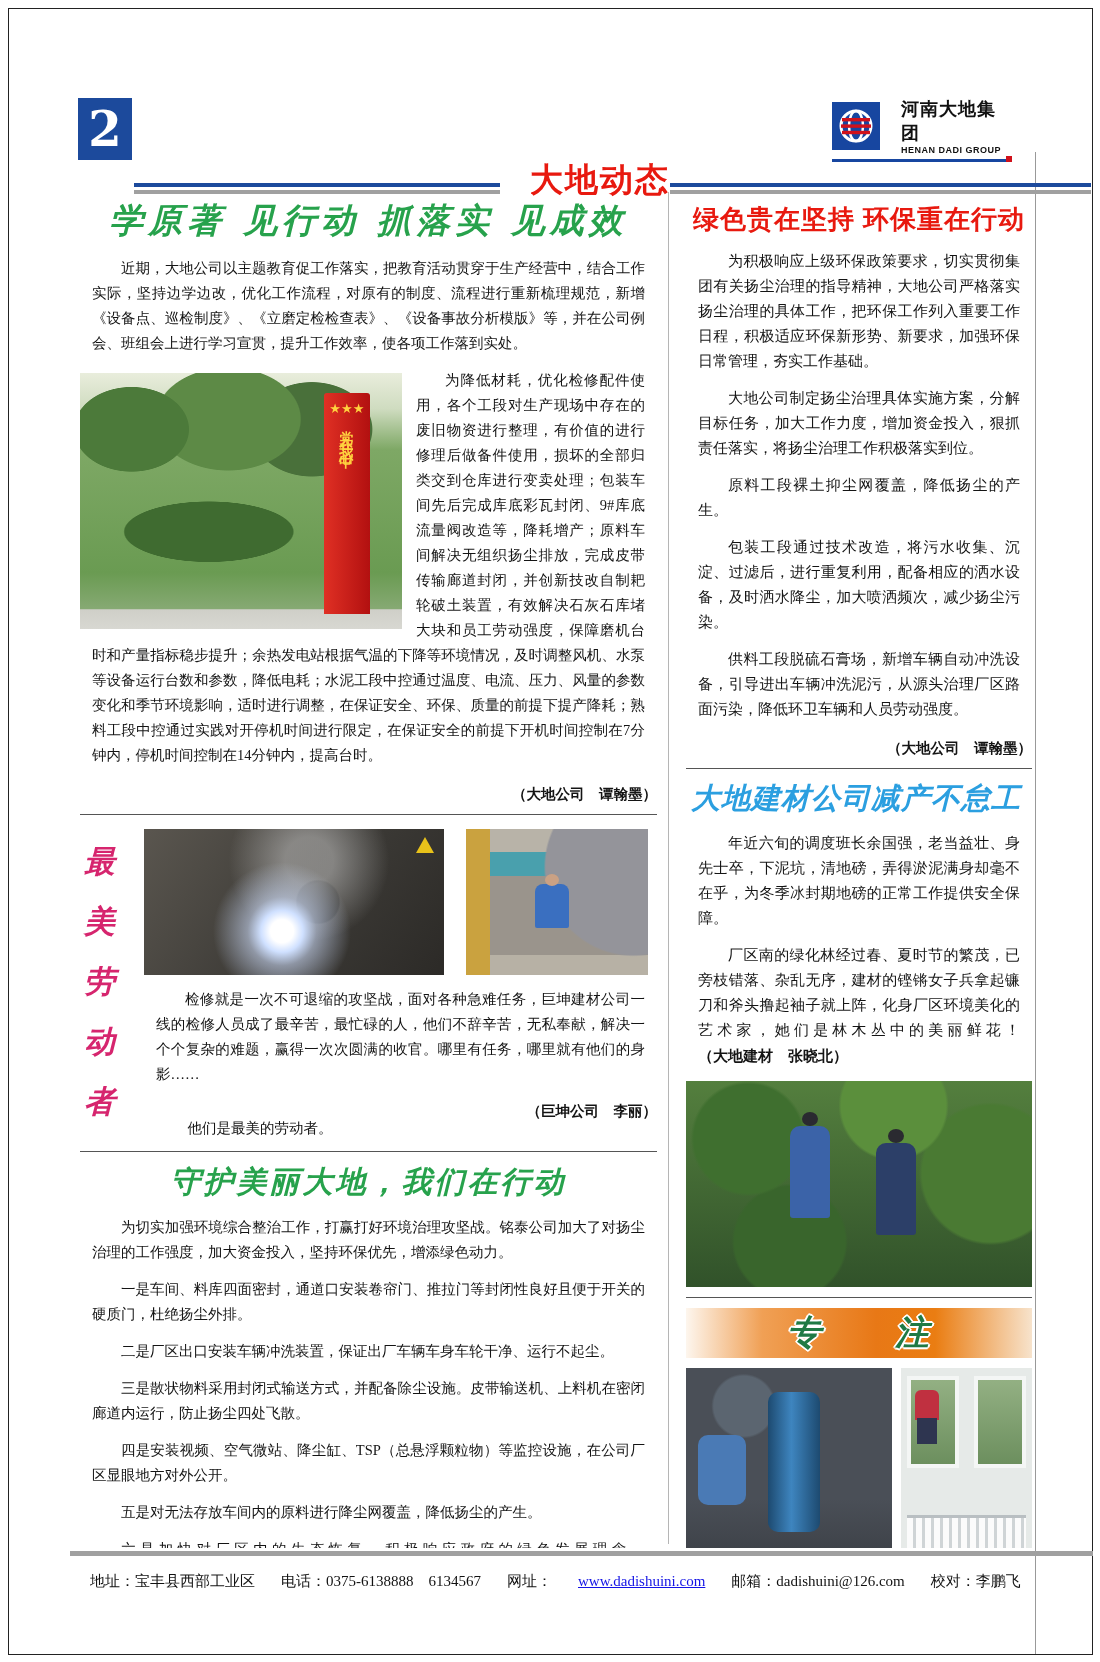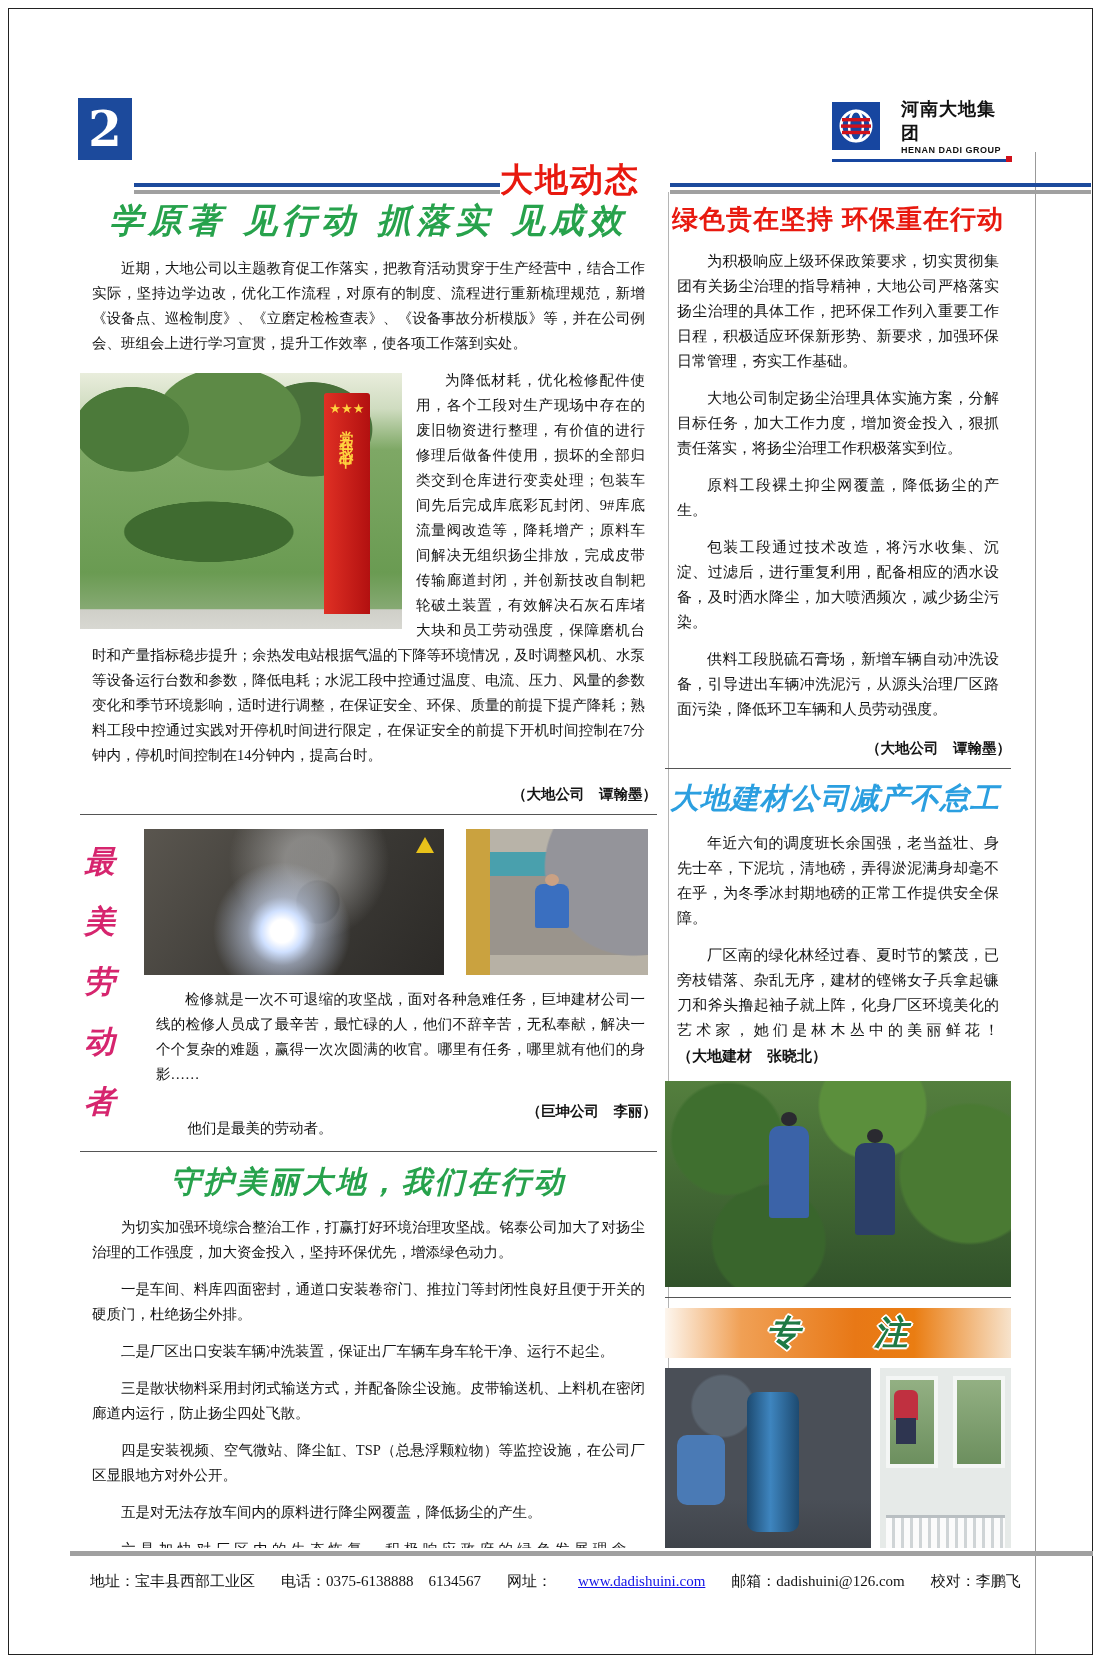--- a/index.html
+++ b/index.html
@@ -8,33 +8,33 @@
   .frame{position:absolute;left:8px;top:8px;width:1083px;height:1645px;border:1px solid #222;}
   .inner-vline{position:absolute;left:1035px;top:152px;width:1px;height:1502px;background:#999;}
   .col-divider{position:absolute;left:668px;top:192px;width:1px;height:1352px;background:#b5b5b5;}
 
   
   .pagenum{position:absolute;left:78px;top:98px;width:54px;height:62px;background:#1c4a9c;
            color:#fff;font-family:"DejaVu Serif",serif;font-size:48px;font-weight:bold;
            display:flex;align-items:center;justify-content:center;}
   .hline-blue{position:absolute;height:4px;background:#1c4a9c;}
   .hline-gray{position:absolute;height:4px;background:#a0a0a0;}
-  .masthead{position:absolute;left:500px;top:158px;width:170px;text-align:left;
+  .masthead{position:absolute;left:500px;top:158px;width:170px;text-align:right;
             font-family:Liberation Serif, serif;
             font-size:33px;font-weight:bold;color:#e8190f;letter-spacing:2px;}
   .logo{position:absolute;left:832px;top:97px;width:175px;height:58px;display:flex;align-items:center;gap:21px;}
   .logo-globe{width:48px;height:48px;background:#1746a0;display:flex;align-items:center;justify-content:center;flex:0 0 auto;}
   .logo-txt .cn{font-family:"Liberation Sans","DejaVu Sans",sans-serif;font-size:18px;font-weight:bold;color:#111;letter-spacing:1px;}
   .logo-txt .en{font-family:"Liberation Sans","DejaVu Sans",sans-serif;font-size:9px;font-weight:bold;color:#111;letter-spacing:.5px;}
   .logo-underline{position:absolute;left:832px;top:159px;width:178px;height:3px;background:#1746a0;}
   .logo-reddot{position:absolute;left:1006px;top:156px;width:6px;height:6px;background:#d0111b;}
 
   
   .col-left{position:absolute;left:80px;top:196px;width:577px;height:1352px;overflow:hidden;}
-  .col-right{position:absolute;left:665px;top:196px;width:346px;height:1352px;overflow:hidden;}
+  .col-right{position:absolute;left:686px;top:196px;width:346px;height:1352px;overflow:hidden;}
 
   .body-text{font-size:14.5px;line-height:25px;text-align:justify;margin:12px;}
   .col-right .body-text{font-size:15px;line-height:25px;}
   .indent{text-indent:2em;}
   .byline{text-align:right;font-family:"Liberation Sans","DejaVu Sans",sans-serif;
           font-weight:bold;font-size:14.5px;margin:17px 0 0 0;}
   .hdiv{border:none;border-top:1px solid #555;margin:10px 0;}
 
   .title-green{font-family:"DejaVu Serif",serif;font-style:italic;font-weight:bold;
                color:#27a24c;font-size:34px;text-align:center;margin:2px 0 10px 0;letter-spacing:5px;}

